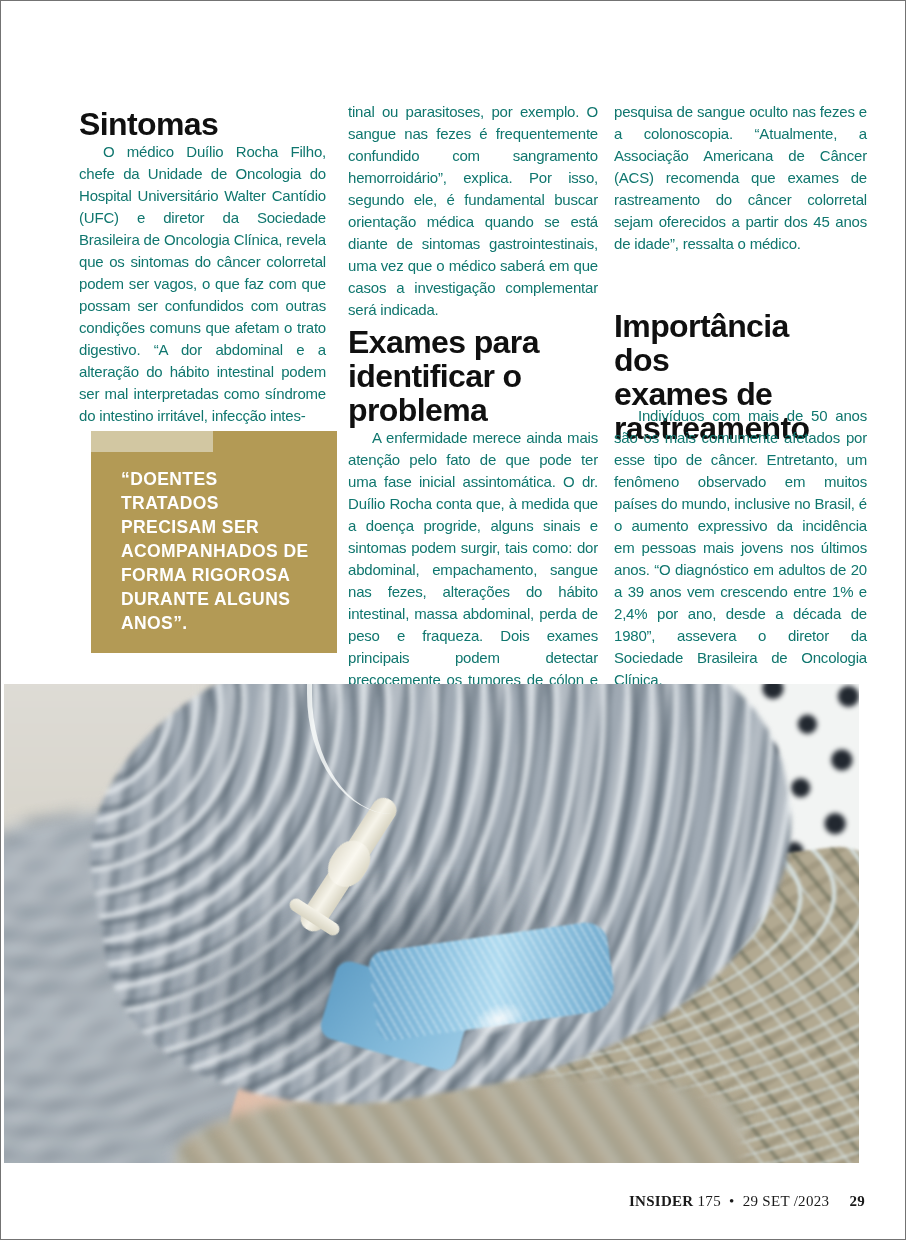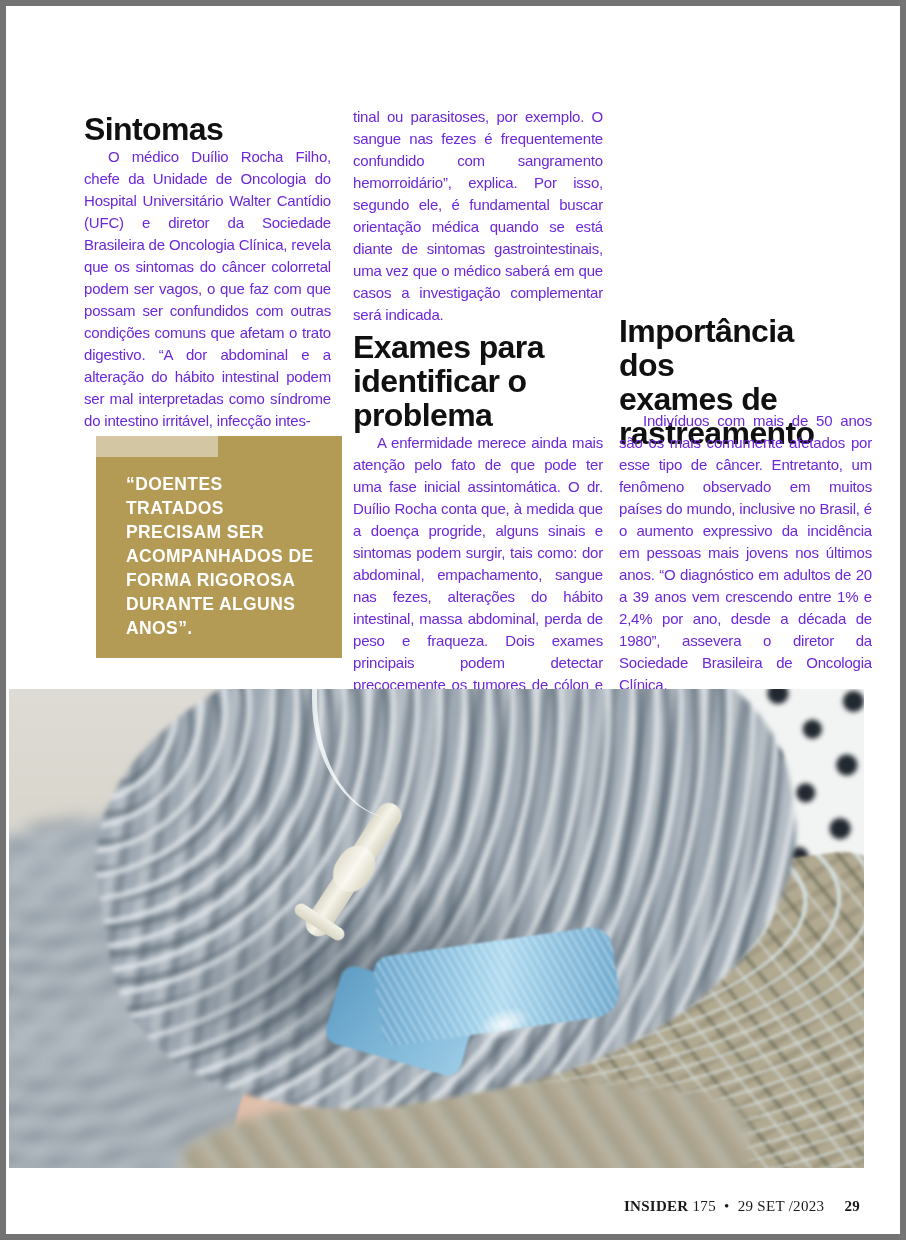--- a/index.html
+++ b/index.html
@@ -1,27 +1,27 @@
 <!DOCTYPE html>
 <html><head>
 <meta charset="utf-8">
 <style>
   html,body{margin:0;padding:0;background:#ffffff;}
   .page{
     position:relative;width:906px;height:1240px;background:#ffffff;
-    border:6px solid #737373;box-sizing:border-box;overflow:hidden;
+    border:1px solid #737373;box-sizing:border-box;overflow:hidden;
     font-family:"Liberation Sans", sans-serif;
   }
   
   .h1{
     position:absolute;margin:0;font-size:32px;line-height:34px;font-weight:bold;
     letter-spacing:-0.6px;color:#101010;white-space:pre-line;
   }
   .para{
-    position:absolute;margin:0;font-size:15px;line-height:22px;color:#6d28d9;
+    position:absolute;margin:0;font-size:15px;line-height:22px;color:#0f766e;
     text-align:justify;letter-spacing:-0.2px;
   }
   .indent{text-indent:24px;}
   .h-sintomas{left:78px;top:106px;}
   .p-col1{left:78px;top:140px;width:247px;}
   .p-col2a{left:347px;top:100px;width:250px;}
   .h-exames{left:347px;top:324px;}
   .p-col2b{left:347px;top:426px;width:250px;}
   .p-col3a{left:613px;top:100px;width:253px;}
   .h-importancia{left:613px;top:260px;margin-top:48px;}
@@ -173,20 +173,21 @@
 DURANTE ALGUNS
 ANOS”.</p>
   </div>
 
   <p class="para p-col2a">tinal ou parasitoses, por exemplo. O sangue nas fezes é frequentemente confundido com sangramento hemorroidário”, explica. Por isso, segundo ele, é fundamental buscar orientação médica quando se está diante de sintomas gastrointestinais, uma vez que o médico saberá em que casos a investigação complementar será indicada.</p>
   <h1 class="h1 h-exames">Exames para
 identificar o
 problema</h1>
   <p class="para indent p-col2b">A enfermidade merece ainda mais atenção pelo fato de que pode ter uma fase inicial assintomática. O dr. Duílio Rocha conta que, à medida que a doença progride, alguns sinais e sintomas podem surgir, tais como: dor abdominal, empachamento, sangue nas fezes, alterações do hábito intestinal, massa abdominal, perda de peso e fraqueza. Dois exames principais podem detectar precocemente os tumores de cólon e reto: a</p>
 
+  <p class="para p-col3a">pesquisa de sangue oculto nas fezes e a colonoscopia. “Atualmente, a Associação Americana de Câncer (ACS) recomenda que exames de rastreamento do câncer colorretal sejam oferecidos a partir dos 45 anos de idade”, ressalta o médico.</p>
   <h1 class="h1 h-importancia">Importância
 dos
 exames de
 rastreamento</h1>
   <p class="para indent p-col3b">Indivíduos com mais de 50 anos são os mais comumente afetados por esse tipo de câncer. Entretanto, um fenômeno observado em muitos países do mundo, inclusive no Brasil, é o aumento expressivo da incidência em pessoas mais jovens nos últimos anos. “O diagnóstico em adultos de 20 a 39 anos vem crescendo entre 1% e 2,4% por ano, desde a década de 1980”, assevera o diretor da Sociedade Brasileira de Oncologia Clínica.</p>
 
   <div class="photo">
     <div class="layer ph-left"></div>
     <div class="layer ph-pillow"></div>
     <div class="layer ph-knit2 knit-tex"></div>

